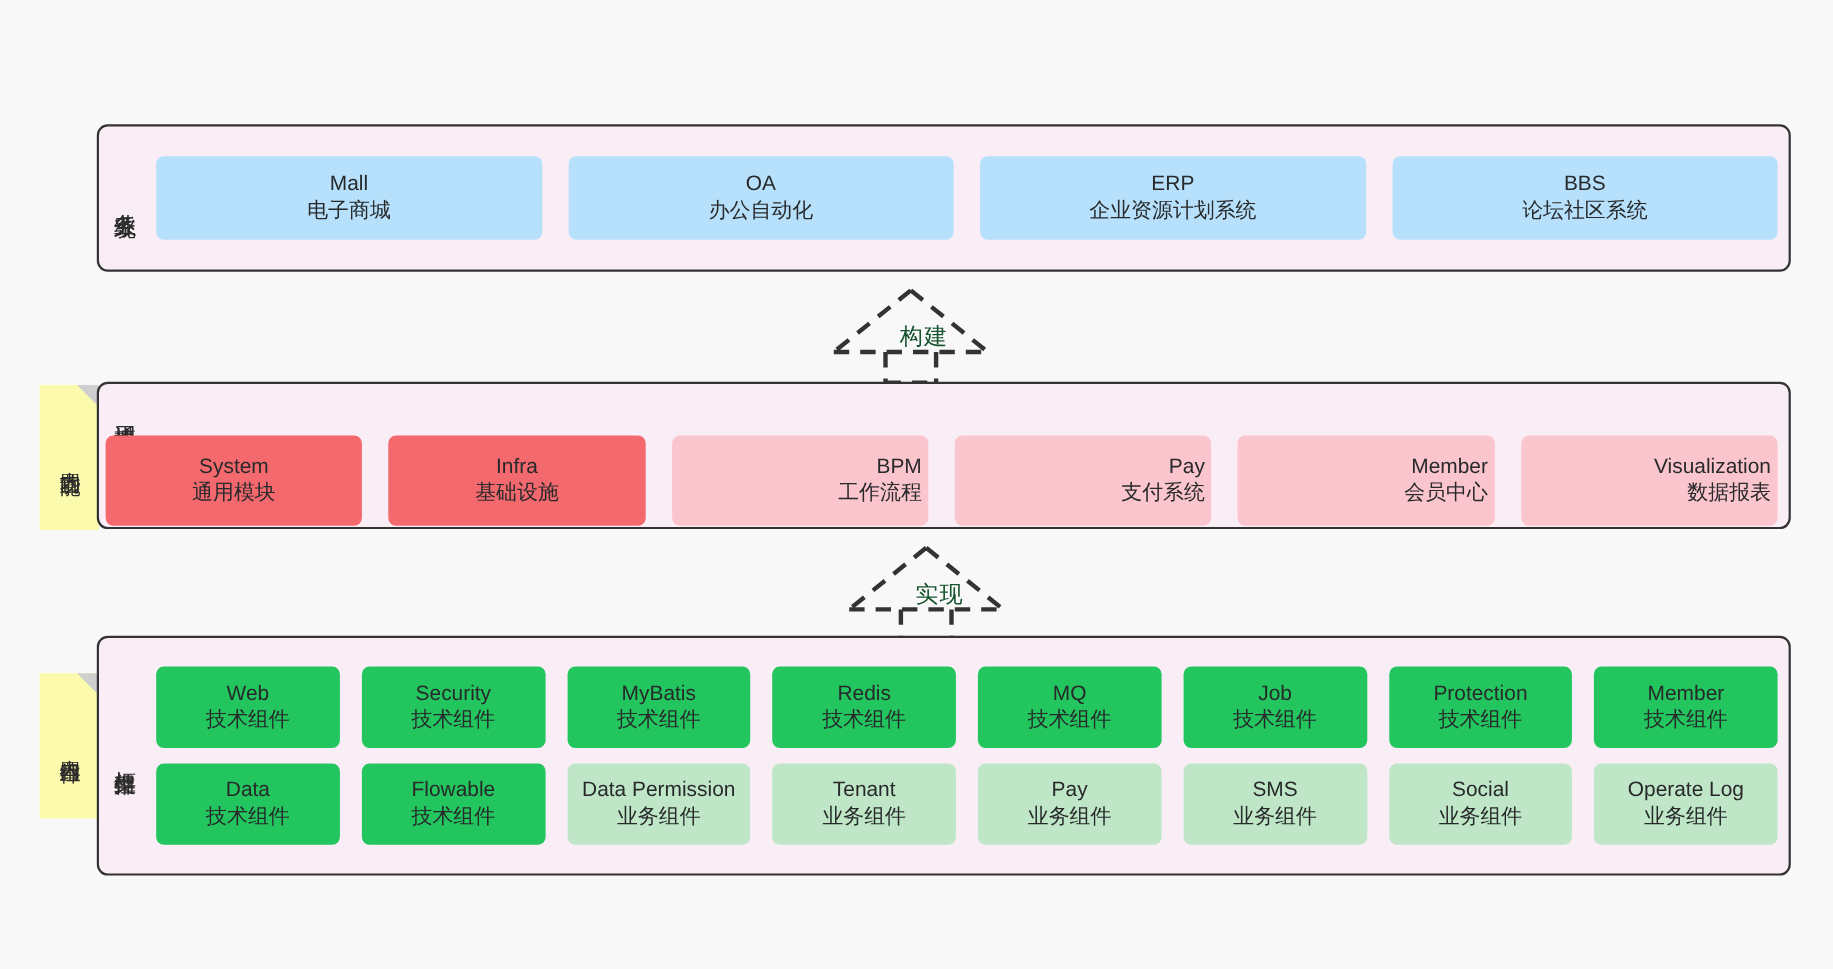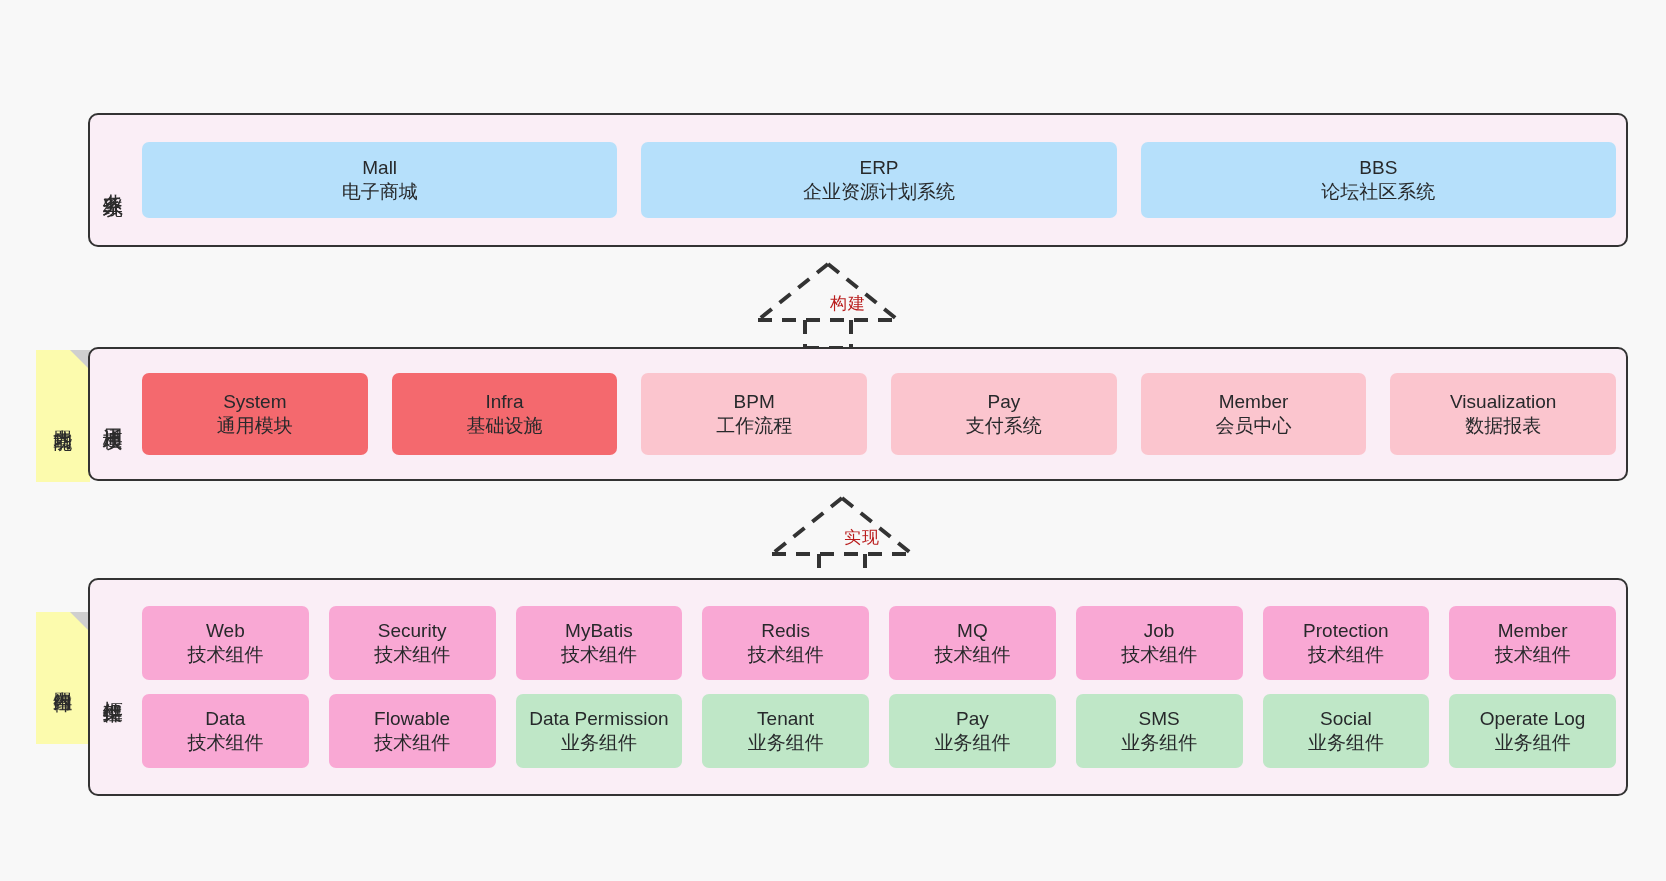--- a/index.html
+++ b/index.html
@@ -81,40 +81,41 @@
     color: #27292b;
     box-sizing: border-box;
     padding: 4px 6px;
     min-width: 0;
   }
   .card .ln { display: block; white-space: nowrap; }
   .card .ln.wrap { white-space: normal; }
 
   .card.blue   { background: #b6e0fb; height: 76px; }
   .card.red    { background: #f4696e; height: 82px; }
-  .card.pink   { background: #fbc5ce; height: 82px; }
-  .card.green  { background: #f9a8d4; height: 74px; }
+  .card.pink   { background: #fbc5ce; height: 82px; align-items: flex-end; }
+  .card.green  { background: #22c55e; height: 74px; }
   .card.lgreen { background: #bfe7c7; height: 74px; }
 
   
   #layer-business {
     left: 88px;
     top: 113px;
     width: 1540px;
     height: 134px;
   }
   #layer-business .layer-body { padding-left: 6px; }
   #layer-business .row { gap: 24px; }
 
   
   #layer-modules {
     left: 88px;
     top: 347px;
     width: 1540px;
     height: 134px;
+    flex-direction: column;
   }
   #layer-modules .layer-body { padding-left: 6px; }
   #layer-modules .row { gap: 24px; }
 
   
   #layer-framework {
     left: 88px;
     top: 578px;
     width: 1540px;
     height: 218px;
@@ -159,44 +160,47 @@
     top: 612px;
     height: 132px;
   }
 
   
   .uml-arrow {
     position: absolute;
   }
   .uml-label {
     position: absolute;
-    font-size: 17px;
-    color: #b91c1c;
+    font-size: 21px;
+    color: #14532d;
     background: transparent;
     white-space: nowrap;
     letter-spacing: 1px;
-    margin-left: 12px;
   }
   #arrow-build { left: 752px; top: 258px; }
   #label-build { left: 818px; top: 292px; }
   #arrow-impl  { left: 766px; top: 492px; }
   #label-impl  { left: 832px; top: 526px; }
 </style>
 </head>
 <body>
 
 <div id="canvas">
 
   <div class="layer" id="layer-business">
     <div class="layer-title">业务系统</div>
     <div class="layer-body">
       <div class="row">
         <div class="card blue">
           <span class="ln">Mall</span>
           <span class="ln">电子商城</span>
+        </div>
+        <div class="card blue">
+          <span class="ln">OA</span>
+          <span class="ln">办公自动化</span>
         </div>
         <div class="card blue">
           <span class="ln">ERP</span>
           <span class="ln">企业资源计划系统</span>
         </div>
         <div class="card blue">
           <span class="ln">BBS</span>
           <span class="ln">论坛社区系统</span>
         </div>
       </div>

